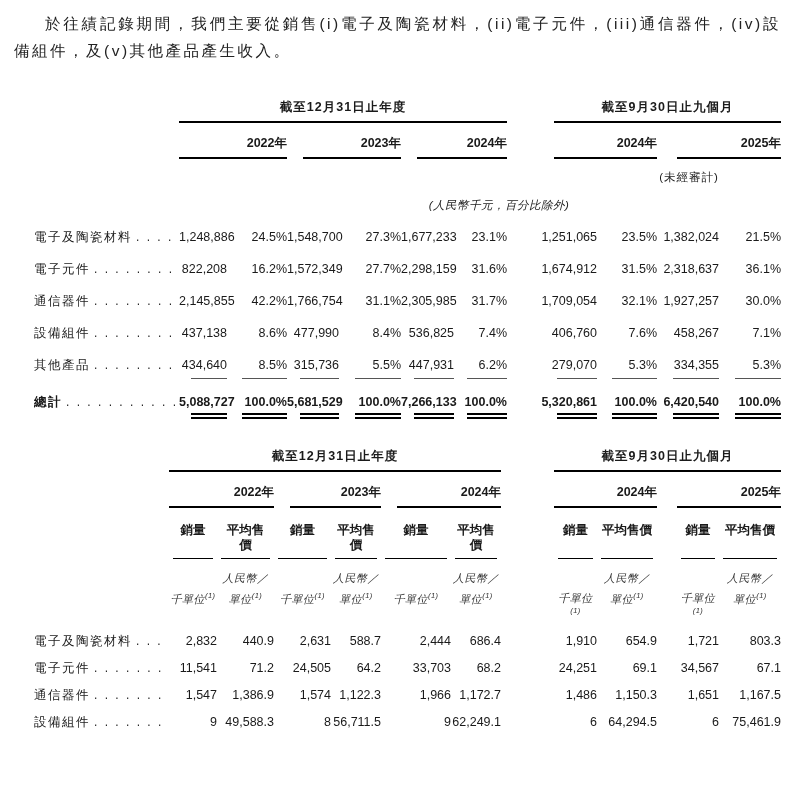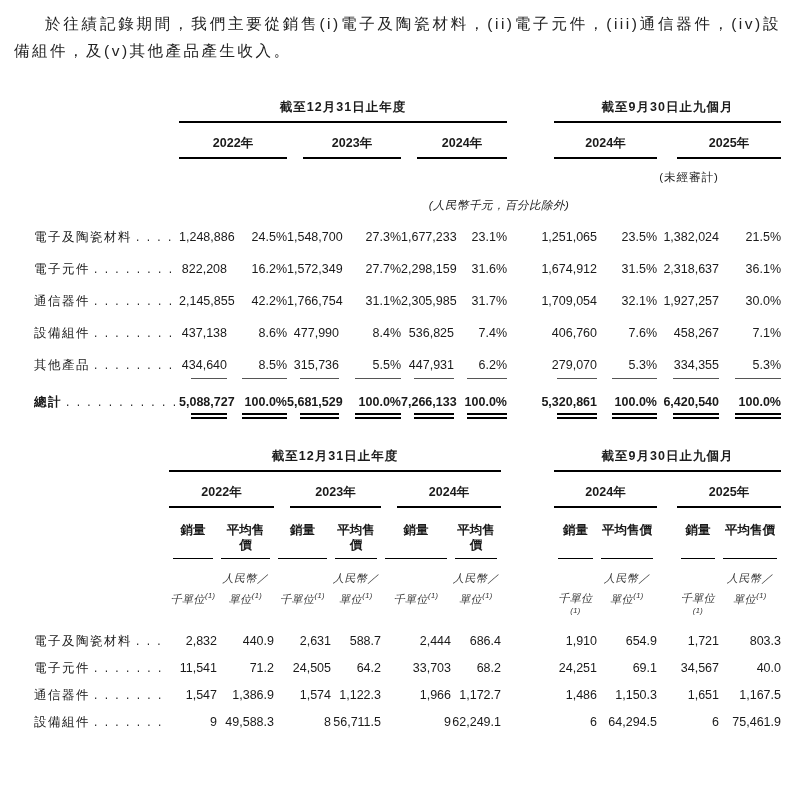--- a/index.html
+++ b/index.html
@@ -29,21 +29,21 @@
     font-weight:bold; font-size:12.5px; letter-spacing:1px; text-align:center;
     border-bottom:2px solid #000; padding-bottom:6px; line-height:15px;
   }
   .span-annual { grid-column:2/8; }
   .span-interim { grid-column:8/12; }
   .mlA { margin-left:47px; }   
   .mlB { margin-left:53px; }   
 
   .r-yr { margin-top:13px; }
   .yr {
-    font-weight:bold; font-size:12.5px; text-align:center;
+    font-weight:bold; font-size:12.5px; text-align:right;
     border-bottom:2px solid #000; padding-bottom:6px; line-height:15px;
   }
   .y1 { grid-column:2/4; }
   .y2 { grid-column:4/6; margin-left:16px; }
   .y3 { grid-column:6/8; margin-left:16px; }
   .y4 { grid-column:8/10; }
   .y5 { grid-column:10/12; margin-left:20px; }
 
   .note {
     grid-column:6/9; text-align:center; font-style:italic;
@@ -309,21 +309,21 @@
         </div>
       <div class="v">11,541</div>
       <div class="v">71.2</div>
       <div class="v">24,505</div>
       <div class="v">64.2</div>
       <div class="v">33,703</div>
       <div class="v">68.2</div>
       <div class="v">24,251</div>
       <div class="v">69.1</div>
       <div class="v">34,567</div>
-      <div class="v">40.0</div>
+      <div class="v">67.1</div>
     </div>
 
     <div class="grid g2 dr2">
       <div class="lbl">
           <span>通信器件</span>
           <span class="dots"></span>
         </div>
       <div class="v">1,547</div>
       <div class="v">1,386.9</div>
       <div class="v">1,574</div>

